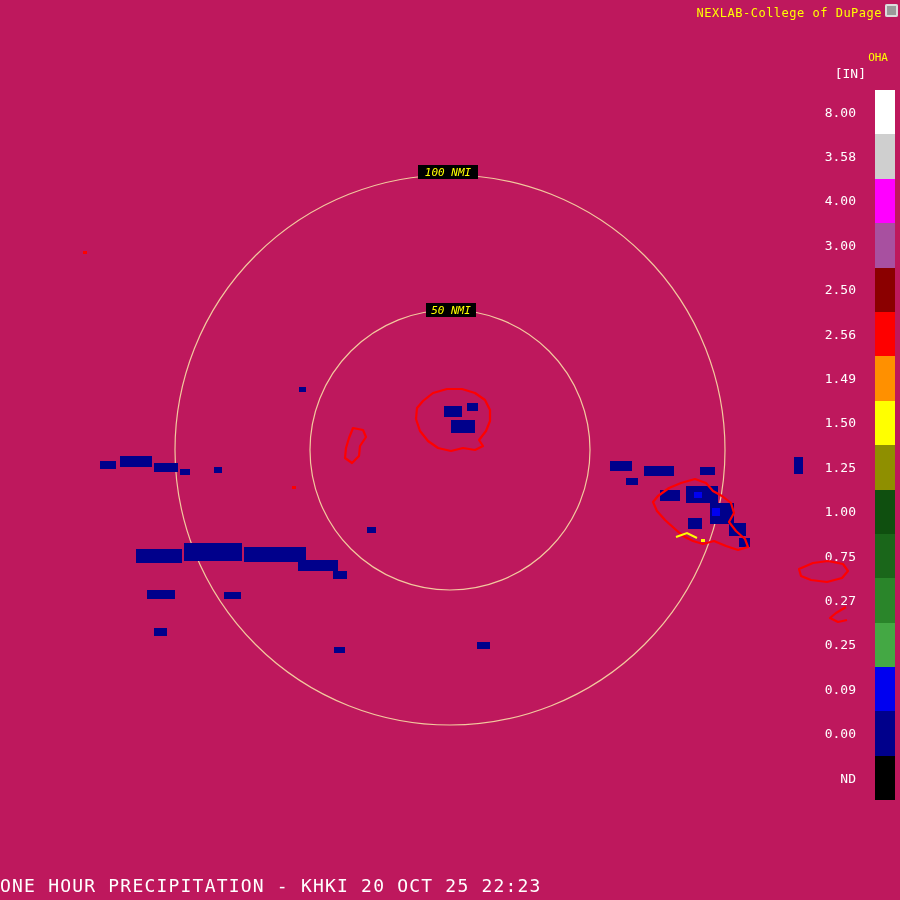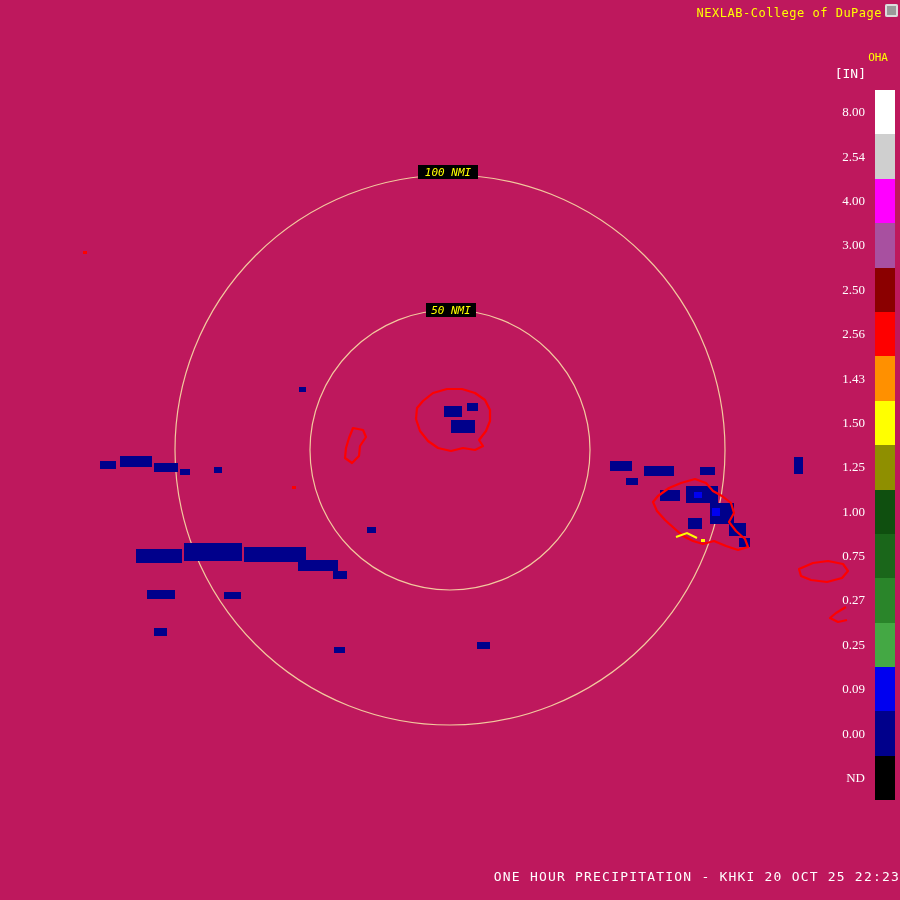--- a/index.html
+++ b/index.html
@@ -7,68 +7,68 @@
          font-family:"DejaVu Sans Mono", monospace;}
   
   .brand{position:absolute;top:6px;right:18px;color:#ffff00;font-size:12px;letter-spacing:.5px;}
   .brand-icon{position:absolute;top:4px;right:2px;width:13px;height:13px;
               background:#9a9a9a;border-radius:2px;box-shadow:inset 0 0 0 2px #dcdcdc;}
   
   .legend-title{position:absolute;top:51px;right:12px;color:#ffff00;font-size:11px;}
   .legend-units{position:absolute;top:66px;right:34px;color:#ffffff;font-size:13px;text-align:right;}
   .legend{position:absolute;top:90px;right:5px;display:flex;flex-direction:column;}
   .lrow{display:flex;align-items:center;justify-content:flex-end;height:44.4px;}
-  .llab{color:#ffffff;font-size:13px;margin-right:10px;min-width:40px;text-align:right;font-family:Liberation Serif, serif;}
+  .llab{color:#ffffff;font-size:13px;margin-right:19px;min-width:40px;text-align:right;}
   .lsw{width:20px;height:44.4px;display:inline-block;}
   
   #radar{position:absolute;left:0;top:0;}
   .ring-label{font-family:"DejaVu Sans Mono", monospace;font-size:11px;font-style:italic;
               text-anchor:middle;}
   
-  .footer{position:absolute;left:0;bottom:16px;width:900px;text-align:right;color:#ffffff;
-          font-size:13px;letter-spacing:1.2px;}
+  .footer{position:absolute;left:0;bottom:4px;width:900px;text-align:left;color:#ffffff;
+          font-size:18px;letter-spacing:1.2px;}
 </style>
 </head>
 <body>
 
 <div id="stage">
 
   <div class="brand">NEXLAB-College of DuPage</div>
   <div class="brand-icon"></div>
 
   <div class="legend-title">OHA</div>
   <div class="legend-units">[IN]</div>
 
   <div class="legend">
       <div class="lrow">
         <span class="llab">8.00</span>
         <span class="lsw" style="background: rgb(255, 255, 255);"></span>
       </div>
       <div class="lrow">
-        <span class="llab">2.54</span>
+        <span class="llab">3.58</span>
         <span class="lsw" style="background: rgb(207, 207, 207);"></span>
       </div>
       <div class="lrow">
         <span class="llab">4.00</span>
         <span class="lsw" style="background: rgb(255, 0, 255);"></span>
       </div>
       <div class="lrow">
         <span class="llab">3.00</span>
         <span class="lsw" style="background: rgb(168, 80, 160);"></span>
       </div>
       <div class="lrow">
         <span class="llab">2.50</span>
         <span class="lsw" style="background: rgb(139, 0, 0);"></span>
       </div>
       <div class="lrow">
         <span class="llab">2.56</span>
         <span class="lsw" style="background: rgb(254, 0, 0);"></span>
       </div>
       <div class="lrow">
-        <span class="llab">1.43</span>
+        <span class="llab">1.49</span>
         <span class="lsw" style="background: rgb(255, 144, 0);"></span>
       </div>
       <div class="lrow">
         <span class="llab">1.50</span>
         <span class="lsw" style="background: rgb(255, 255, 0);"></span>
       </div>
       <div class="lrow">
         <span class="llab">1.25</span>
         <span class="lsw" style="background: rgb(143, 143, 0);"></span>
       </div>

